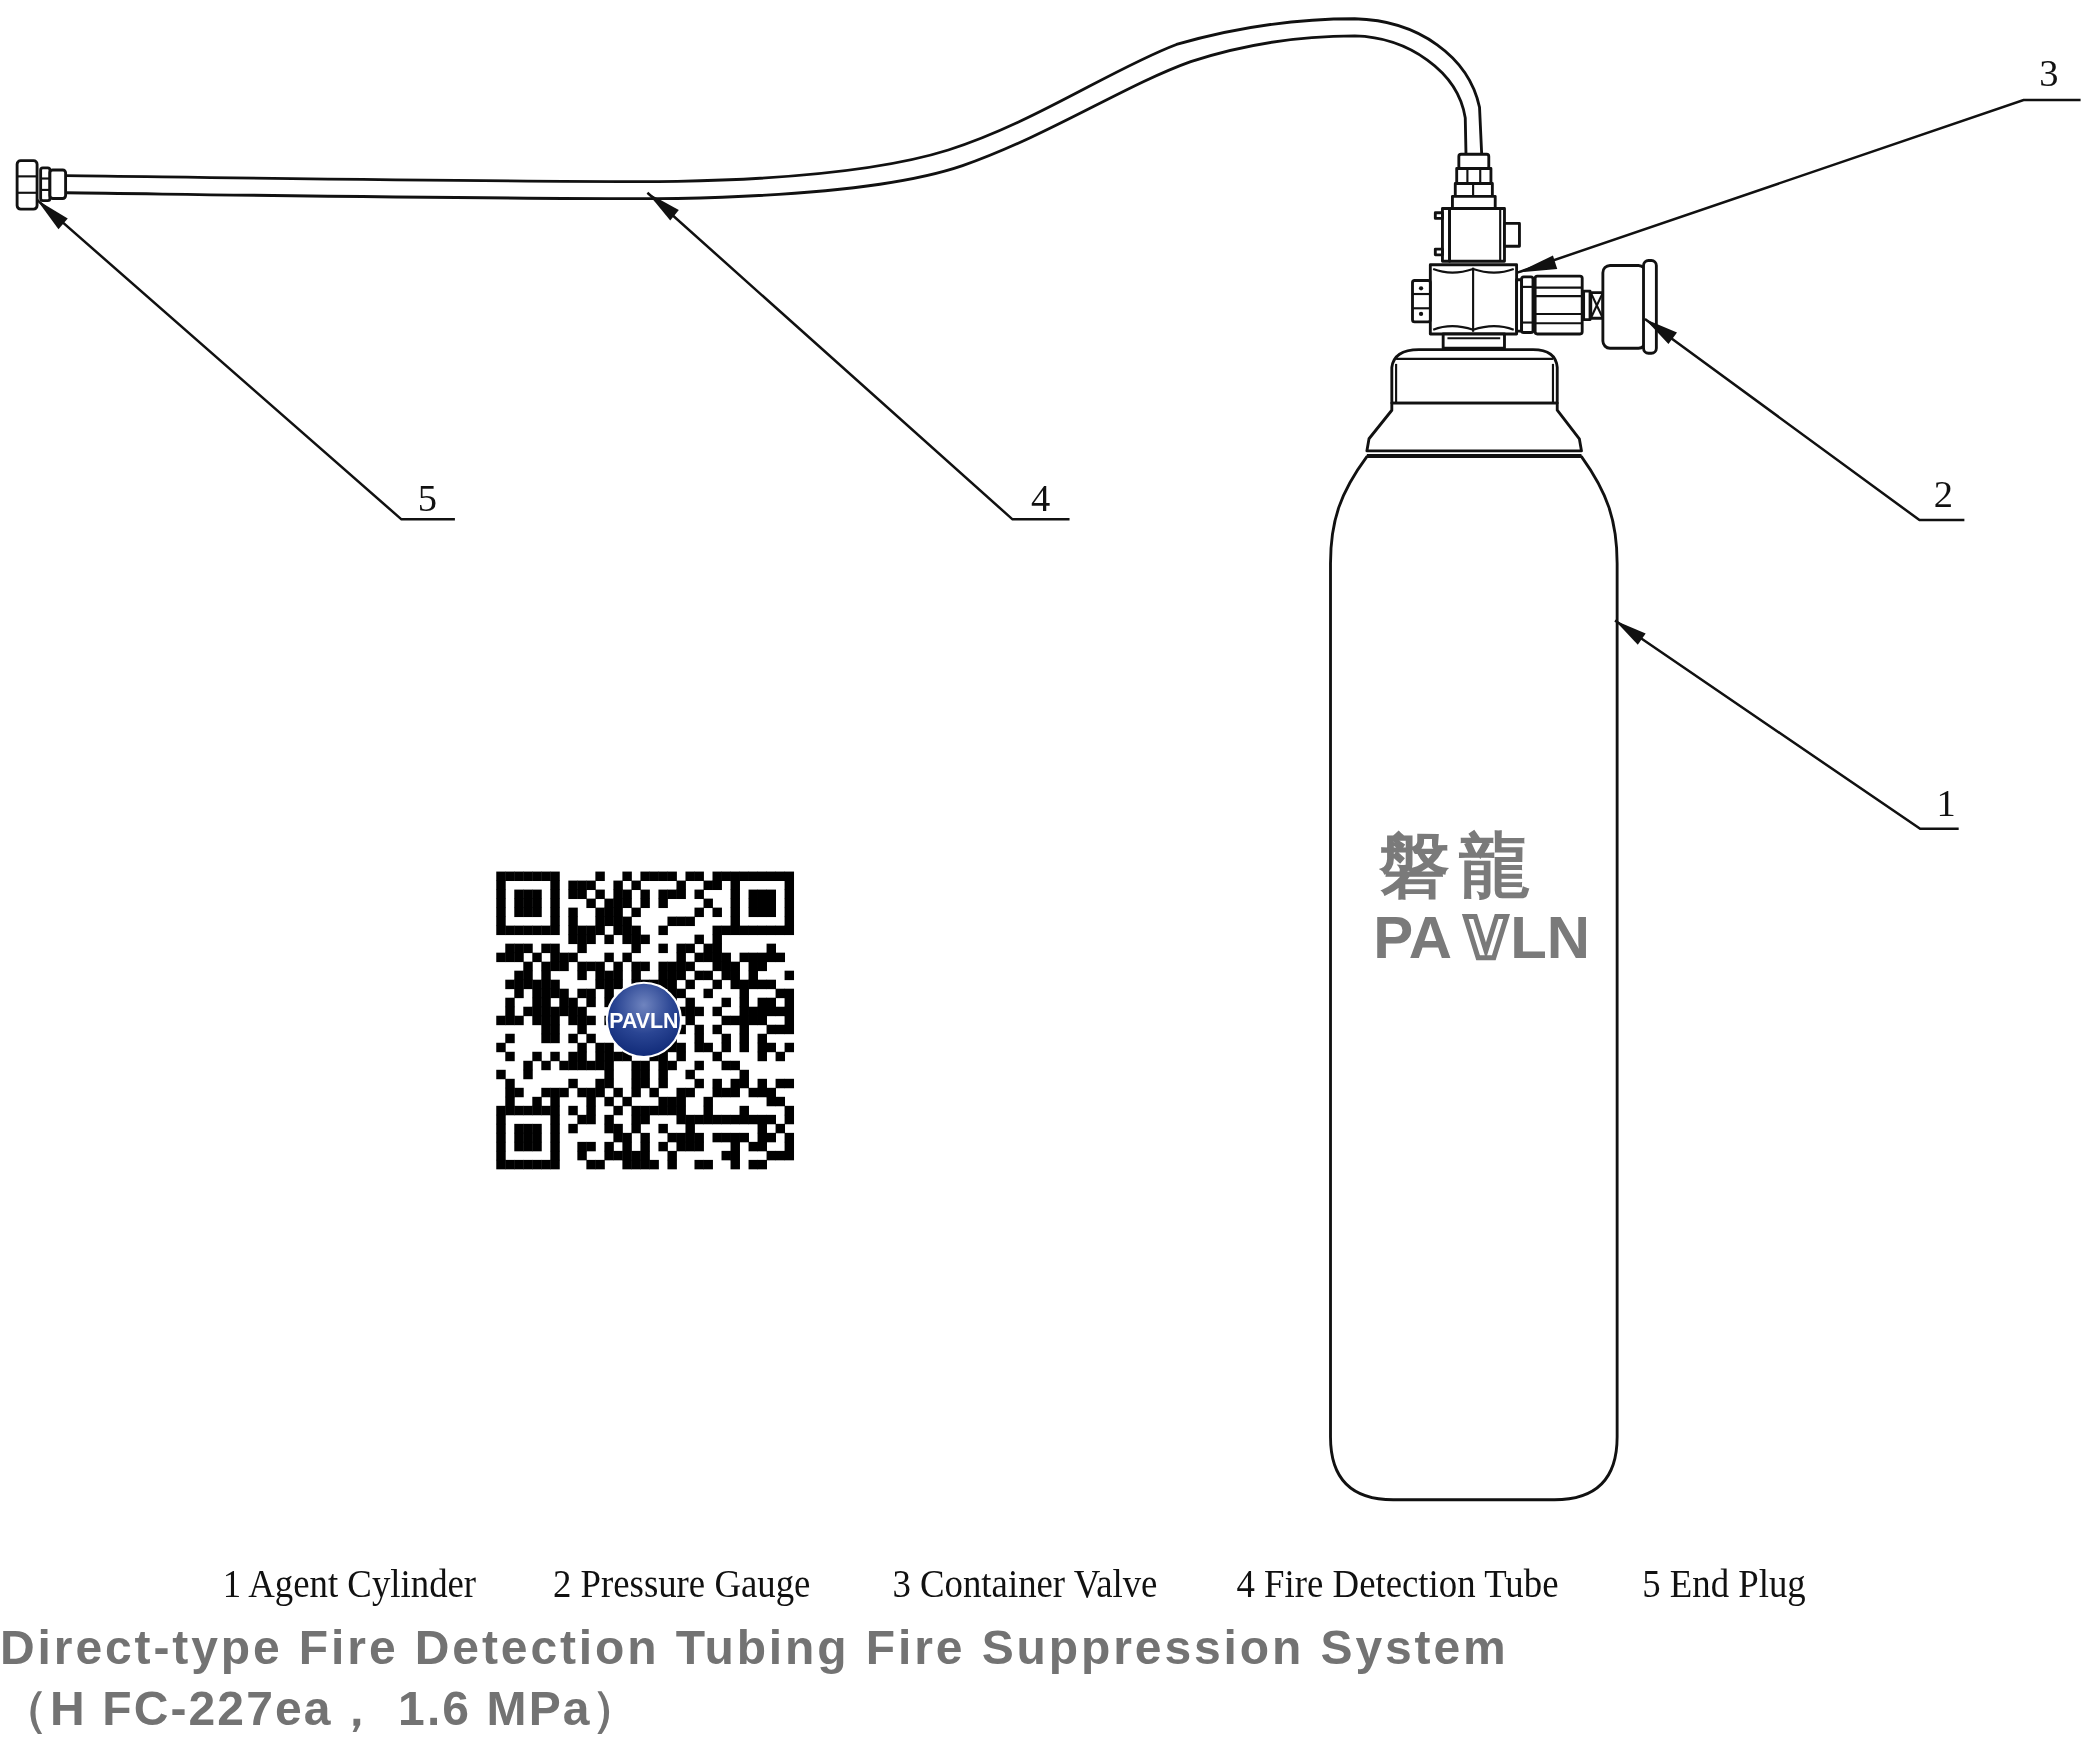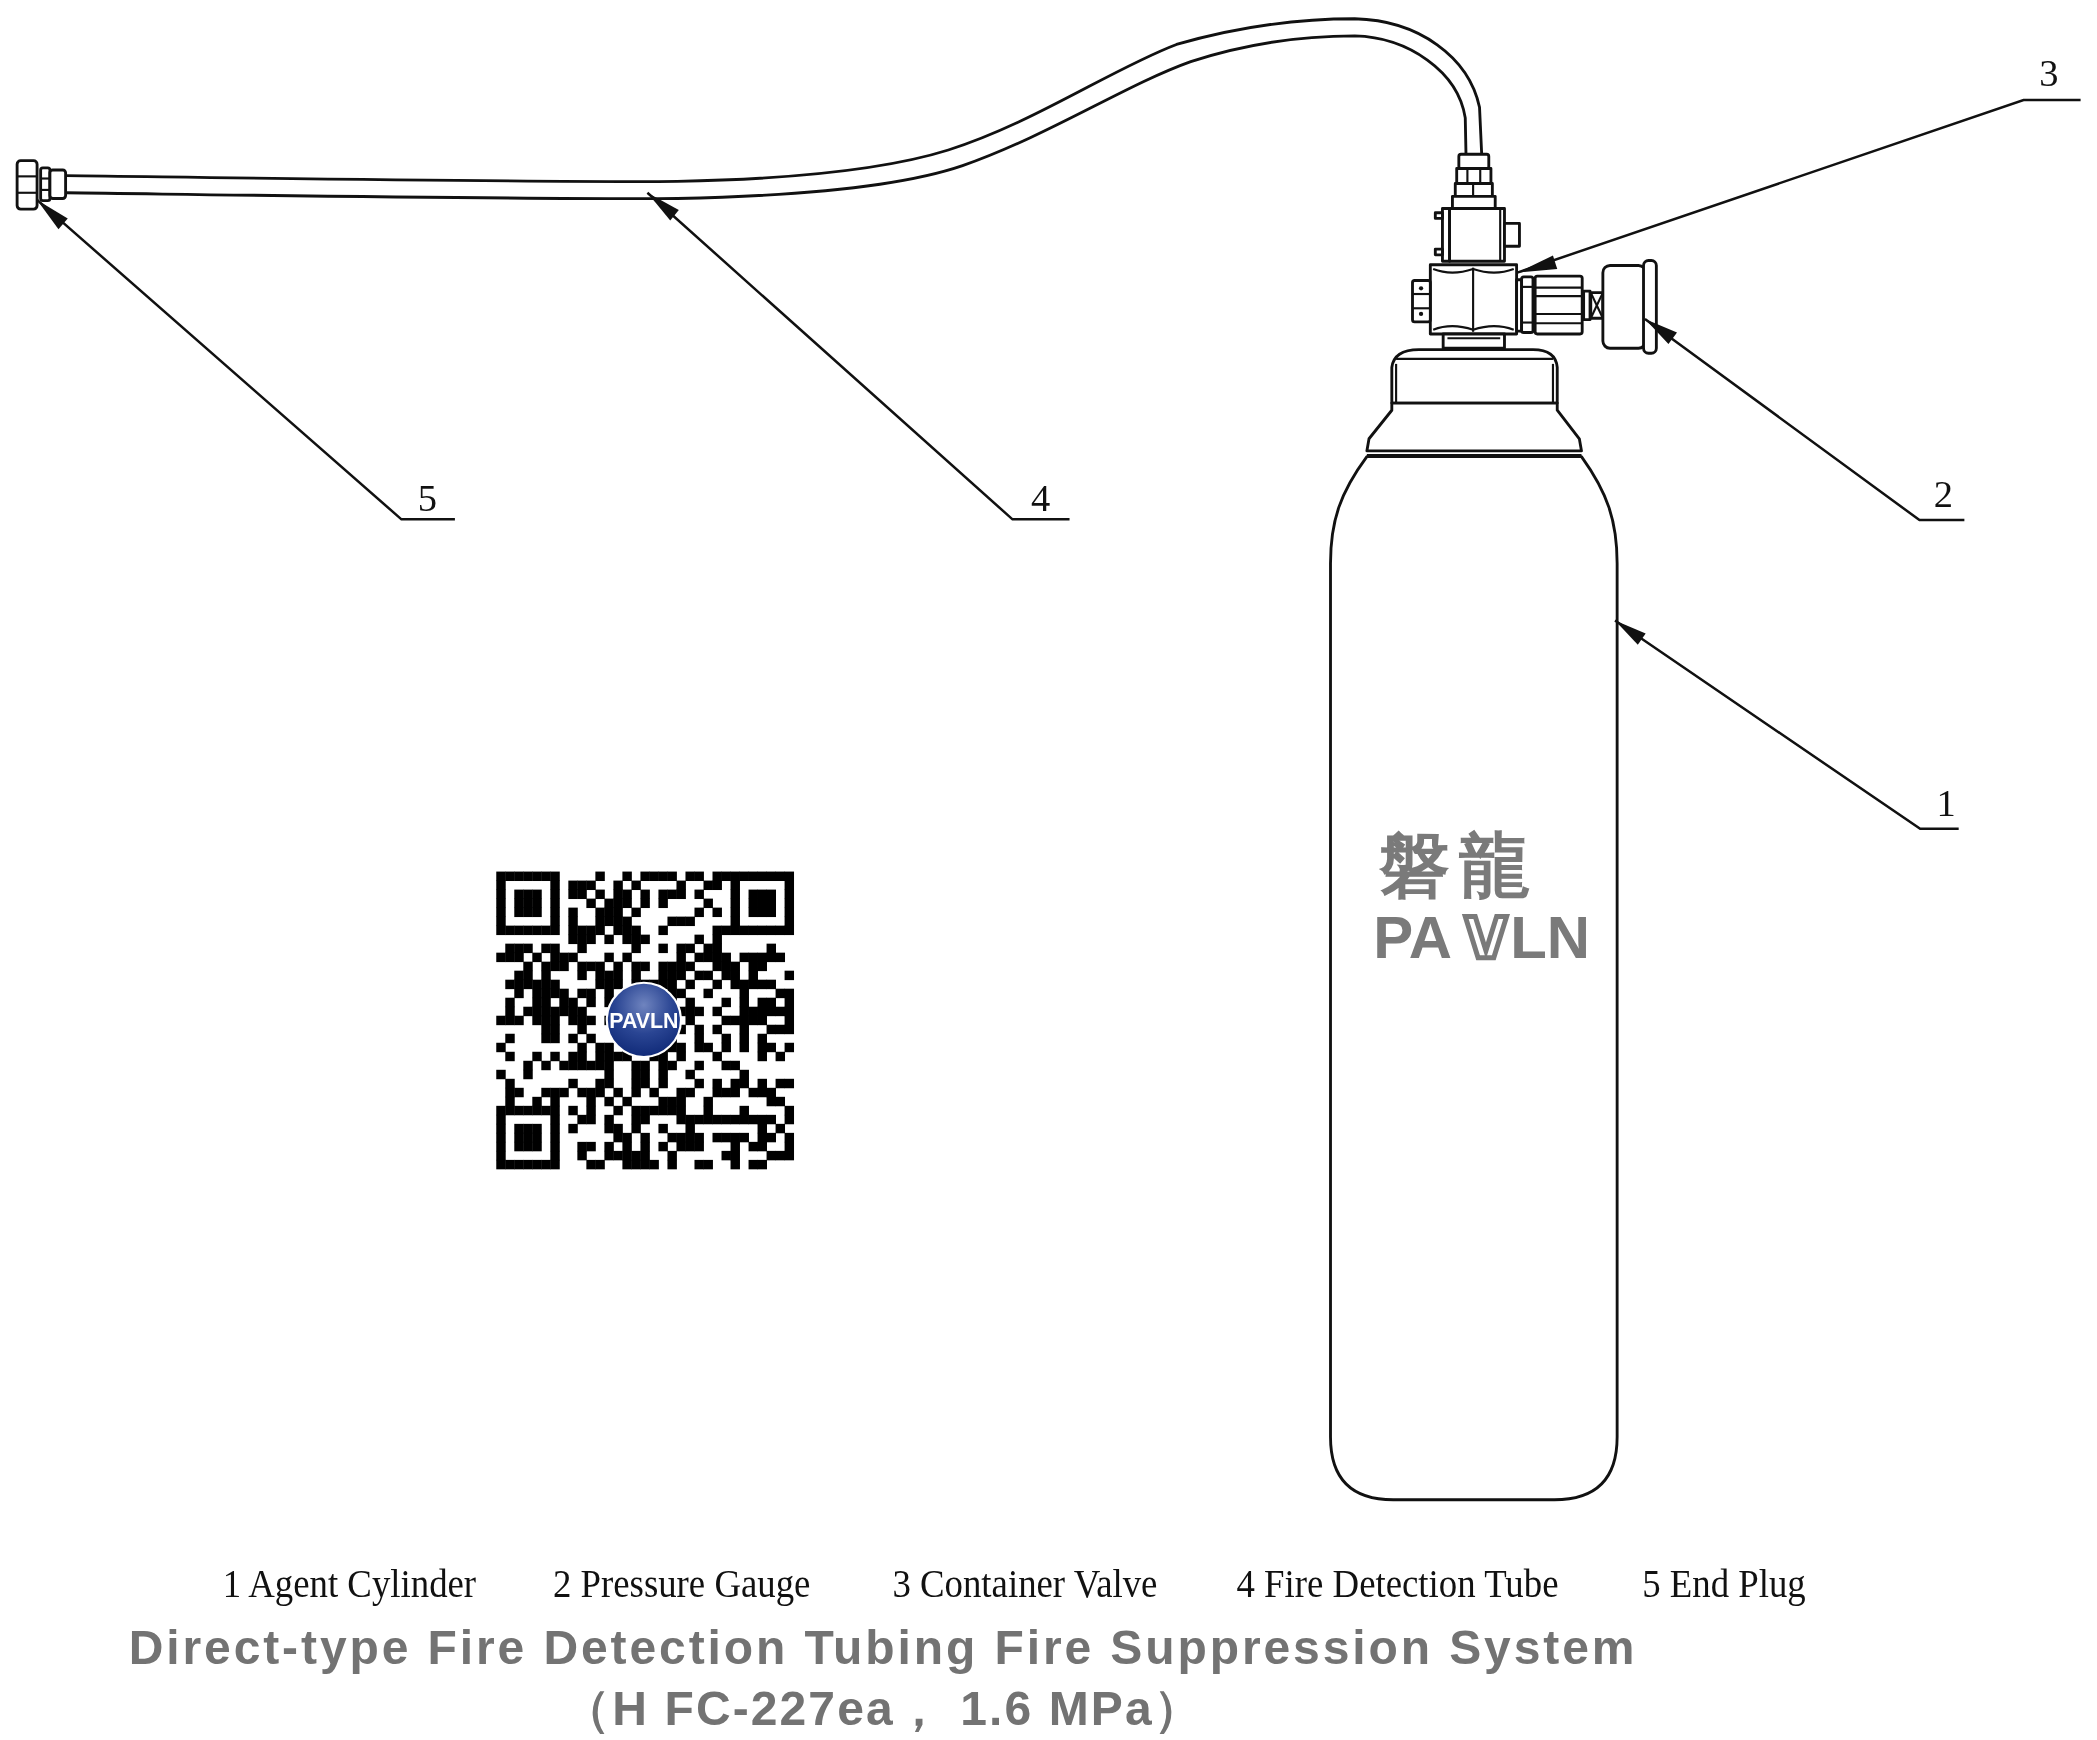--- a/index.html
+++ b/index.html
@@ -8,21 +8,21 @@
   .ln { fill: none; stroke: #111; stroke-width: 4; stroke-linejoin: round; stroke-linecap: round; }
   .ln3 { fill: none; stroke: #111; stroke-width: 3; }
   .part { fill: #fff; stroke: #111; stroke-width: 4; stroke-linejoin: round; }
   .leader { fill: none; stroke: #111; stroke-width: 3.5; }
   .arrow { fill: #111; stroke: none; }
   .callout-num { font-family: "Liberation Serif", "DejaVu Serif", serif; font-size: 54px; fill: #111; }
   .legend { position: absolute; top: 1560px; left: 0; width: 2097px; height: 50px;
             font-family: "Liberation Serif", "DejaVu Serif", serif; font-size: 40px; color: #111;
             transform: scaleX(0.92); transform-origin: 0 0; }
   .legend span { position: absolute; white-space: nowrap; }
-  .title { position: absolute; left: 0; width: 1766px; text-align: center;
+  .title { position: absolute; left: 0; width: 1766px; text-align: left;
            font-family: "Liberation Sans", "DejaVu Sans", sans-serif; font-weight: bold;
            color: #737373; white-space: nowrap; }
   .title1 { top: 1620px; font-size: 48px; letter-spacing: 2.9px; }
   .title2 { top: 1677px; font-size: 48px; letter-spacing: 2.1px; }
   .logo-cn { font-family: "DejaVu Sans", sans-serif; font-weight: bold; font-size: 100px; fill: #7a7a7a; letter-spacing: 12px; }
   .logo-en { font-family: "Liberation Sans", "DejaVu Sans", sans-serif; font-weight: bold; font-size: 84px; fill: #7a7a7a; }
   .qr-logo-text { font-family: "Liberation Sans", "DejaVu Sans", sans-serif; font-weight: bold; font-size: 30px; fill: #fff; }
 </style>
 </head>
 <body>

